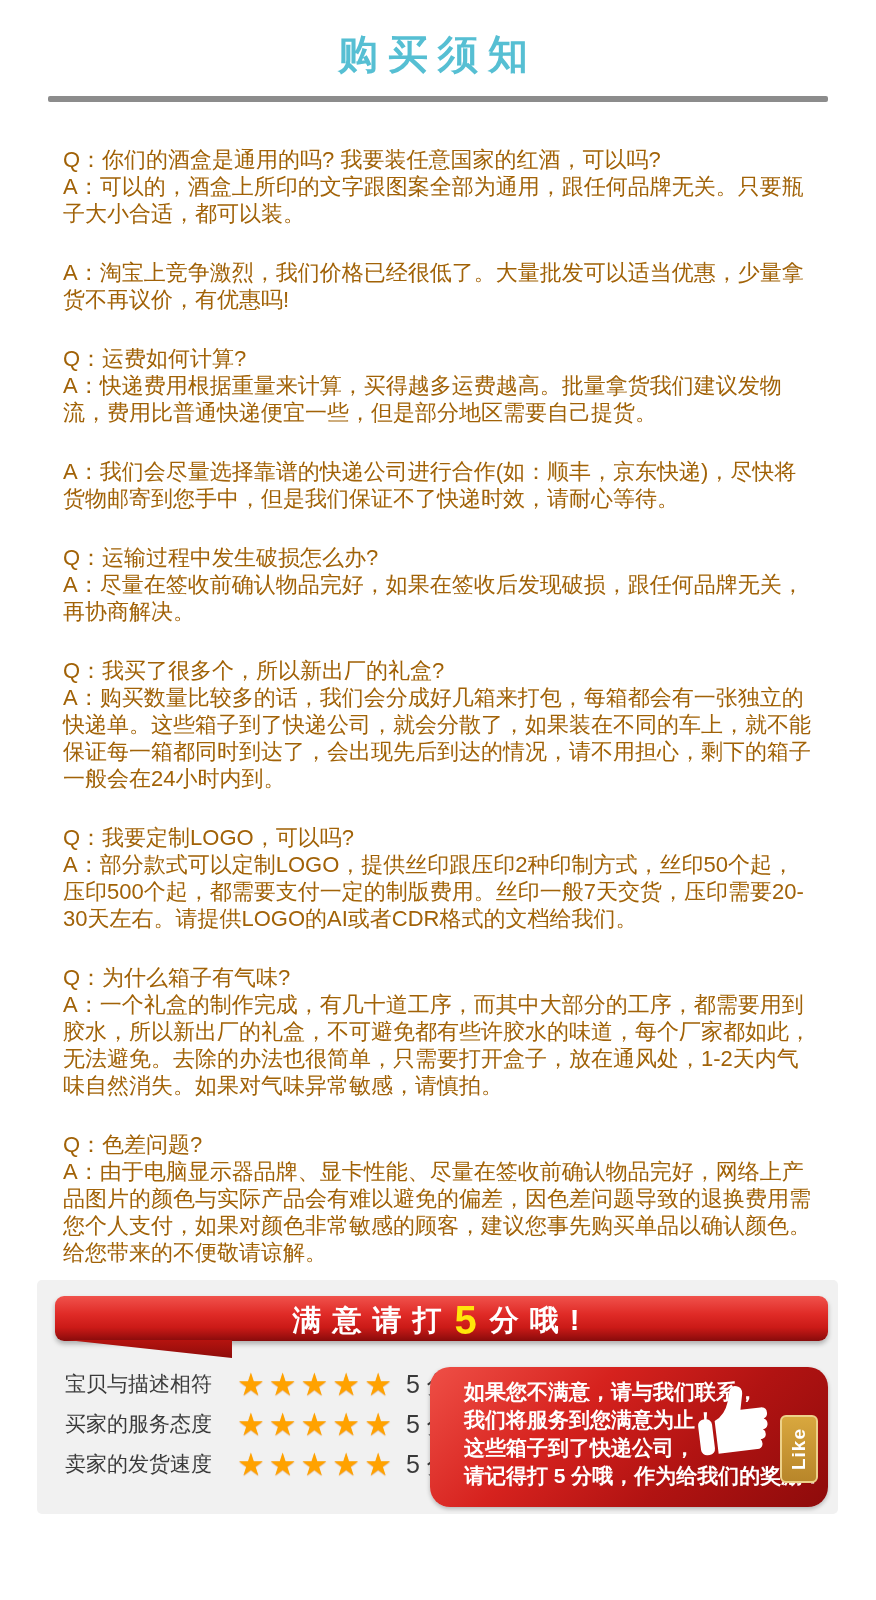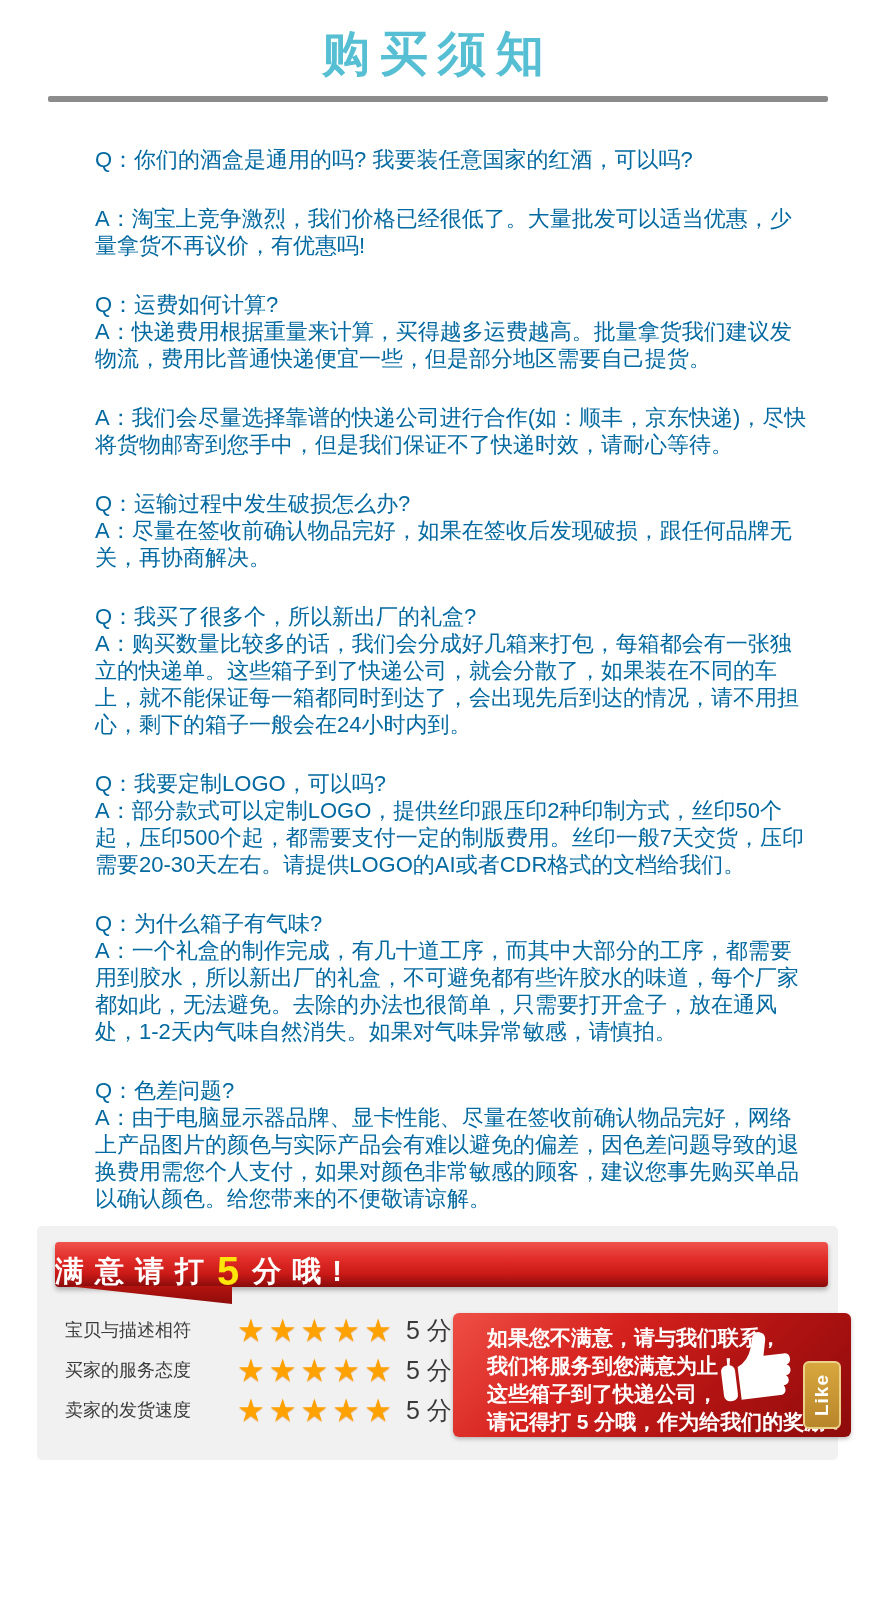--- a/index.html
+++ b/index.html
@@ -1,48 +1,48 @@
 <!DOCTYPE html>
 <html><head>
 <meta charset="utf-8">
 <style>
   html,body{margin:0;padding:0;background:#fff;}
   .page{position:relative;width:876px;height:1600px;background:#ffffff;overflow:hidden;
         font-family:"Liberation Sans","DejaVu Sans",sans-serif;}
   
-  .title{margin:24px 0 4px 0;text-align:center;font-size:48px;font-weight:900;
+  .title{margin:24px 0 4px 0;text-align:center;font-size:40px;font-weight:900;
          color:#56bfd3;letter-spacing:10px;line-height:60px;}
   .divider{height:6px;background:#8c8c8c;margin:12px 48px 0 48px;border-radius:2px;}
   
-  .faq{padding:44px 64px 0 95px;color:#0369a1;font-size:22px;line-height:27px;}
+  .faq{padding:44px 64px 0 63px;color:#a16207;font-size:22px;line-height:27px;}
   .qa{margin-top:32px;}
   .qa:first-child{margin-top:0;}
   .qa .q,.qa .a{margin:0;}
   
   .panel{position:relative;margin:14px 38px 0 37px;width:801px;height:234px;
          background:#f1f1f1;border-radius:5px;}
   .ribbon{position:absolute;left:18px;right:10px;top:16px;height:45px;
           background:linear-gradient(180deg,#f0524c 0%,#e02b27 40%,#cb1a17 70%,#a31110 88%,#870b0b 100%);
-          border-radius:4px;box-shadow:0 3px 5px rgba(0,0,0,0.28);
-          text-align:left;line-height:59px;color:#ffffff;font-size:29px;font-weight:bold;
+          border-radius:9px;box-shadow:0 3px 5px rgba(0,0,0,0.28);
+          text-align:center;line-height:48px;color:#ffffff;font-size:29px;font-weight:bold;
           letter-spacing:11px;white-space:nowrap;}
   .ribbon .bfive{color:#ffe60a;font-size:40px;vertical-align:-4px;margin:0 2px;}
   .ribbon-tail{position:absolute;left:30px;top:60px;width:165px;height:18px;
                background:linear-gradient(180deg,#b5130f,#8e0c0a);
                clip-path:polygon(0 0,100% 0,100% 100%);}
   .ratings{position:absolute;left:28px;top:84px;}
   .rating-row{display:flex;align-items:center;height:40px;}
-  .rating-label{font-size:18px;color:#3a3a3a;width:172px;}
+  .rating-label{font-size:21px;color:#3a3a3a;width:172px;}
   .rating-stars{font-size:31px;color:#ffa200;letter-spacing:4px;margin-right:10px;
                 text-shadow:0 1px 1px rgba(224,120,0,0.55);}
   .rating-score{font-size:25px;color:#3a3a3a;}
   
-  .service-box{position:absolute;left:393px;top:87px;width:398px;height:124px;border-radius:6px;
+  .service-box{position:absolute;left:393px;top:87px;width:398px;height:140px;border-radius:20px;
                background:linear-gradient(135deg,#ef4f46 0%,#d6221e 35%,#b11312 65%,#8e0b0b 100%);
-               box-shadow:0 2px 4px rgba(0,0,0,0.25);margin-left:23px;}
+               box-shadow:0 2px 4px rgba(0,0,0,0.25);}
   .service-lines{padding:11px 0 0 34px;}
   .service-lines p{margin:0;color:#ffffff;font-size:21px;font-weight:bold;line-height:28px;}
   .thumb{position:absolute;right:52px;top:14px;width:88px;height:84px;}
   .like-tag{position:absolute;right:10px;top:48px;width:34px;height:64px;
             background:linear-gradient(180deg,#d8a73e,#b8862a);
             border:2px solid #ecd189;border-radius:6px;
             display:flex;align-items:center;justify-content:center;}
   .like-tag span{display:block;transform:rotate(-90deg);color:#ffffff;font-weight:bold;
                  font-size:19px;letter-spacing:1px;}
 </style>
@@ -50,20 +50,21 @@
 <body>
 
 <div class="page">
 
   <h1 class="title">购买须知</h1>
   <div class="divider"></div>
 
   <div class="faq" id="faq">
       <div class="qa">
         <p class="q">Q：你们的酒盒是通用的吗? 我要装任意国家的红酒，可以吗?</p>
+        <p class="a">A：可以的，酒盒上所印的文字跟图案全部为通用，跟任何品牌无关。只要瓶子大小合适，都可以装。</p>
       </div>
       <div class="qa">
         <p class="a">A：淘宝上竞争激烈，我们价格已经很低了。大量批发可以适当优惠，少量拿货不再议价，有优惠吗!</p>
       </div>
       <div class="qa">
         <p class="q">Q：运费如何计算?</p>
         <p class="a">A：快递费用根据重量来计算，买得越多运费越高。批量拿货我们建议发物流，费用比普通快递便宜一些，但是部分地区需要自己提货。</p>
       </div>
       <div class="qa">
         <p class="a">A：我们会尽量选择靠谱的快递公司进行合作(如：顺丰，京东快递)，尽快将货物邮寄到您手中，但是我们保证不了快递时效，请耐心等待。</p>

